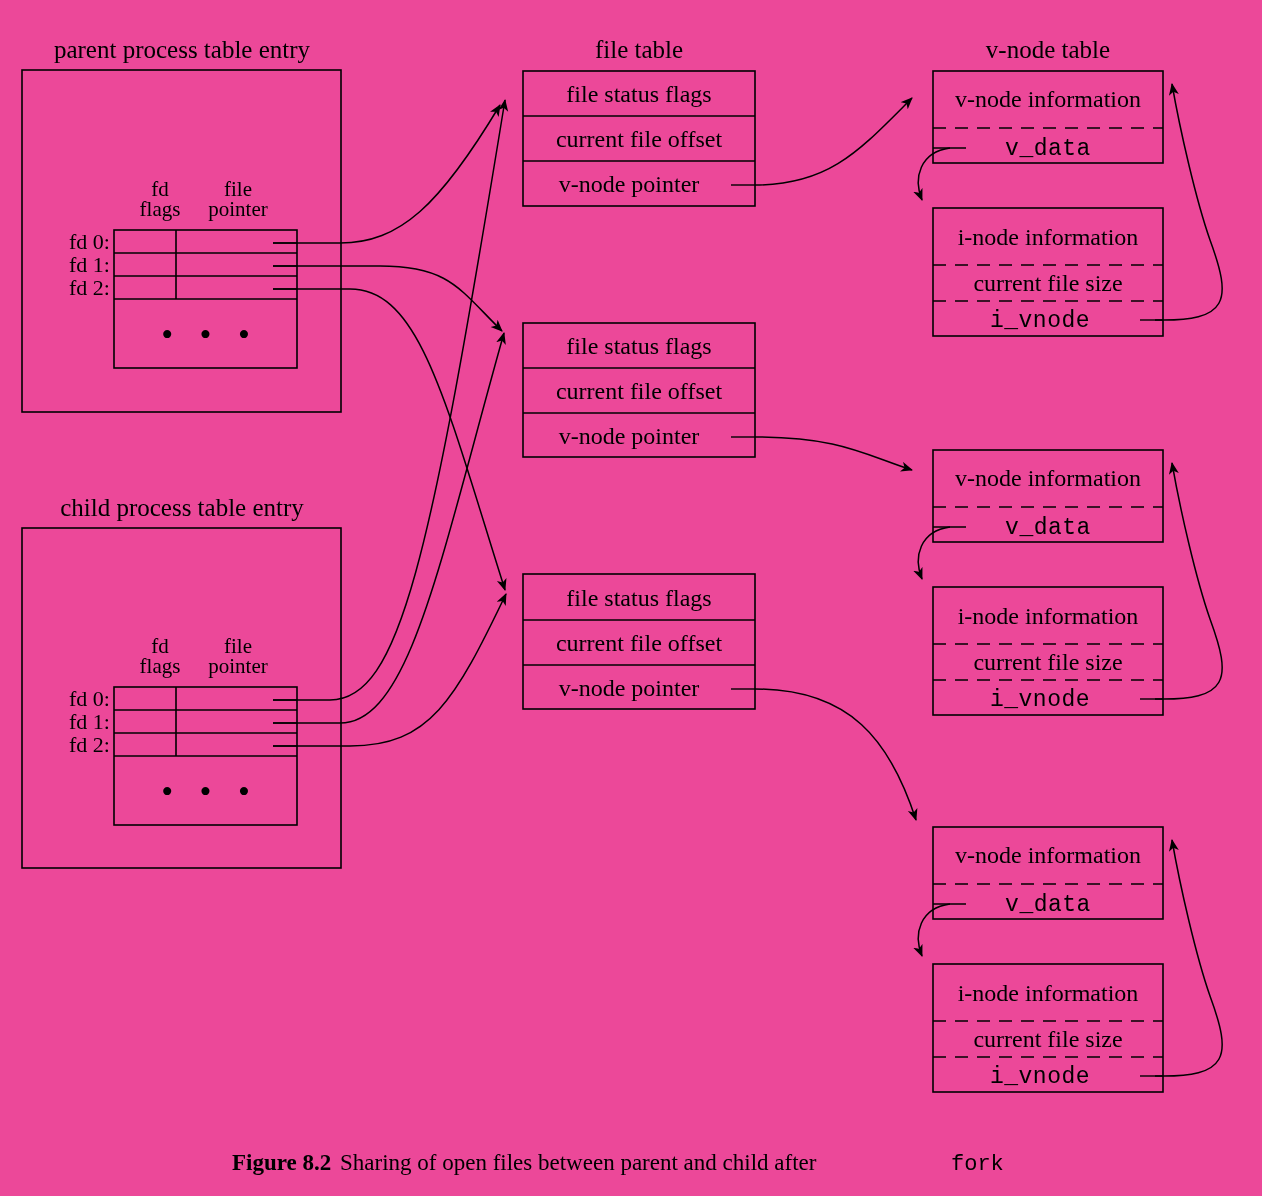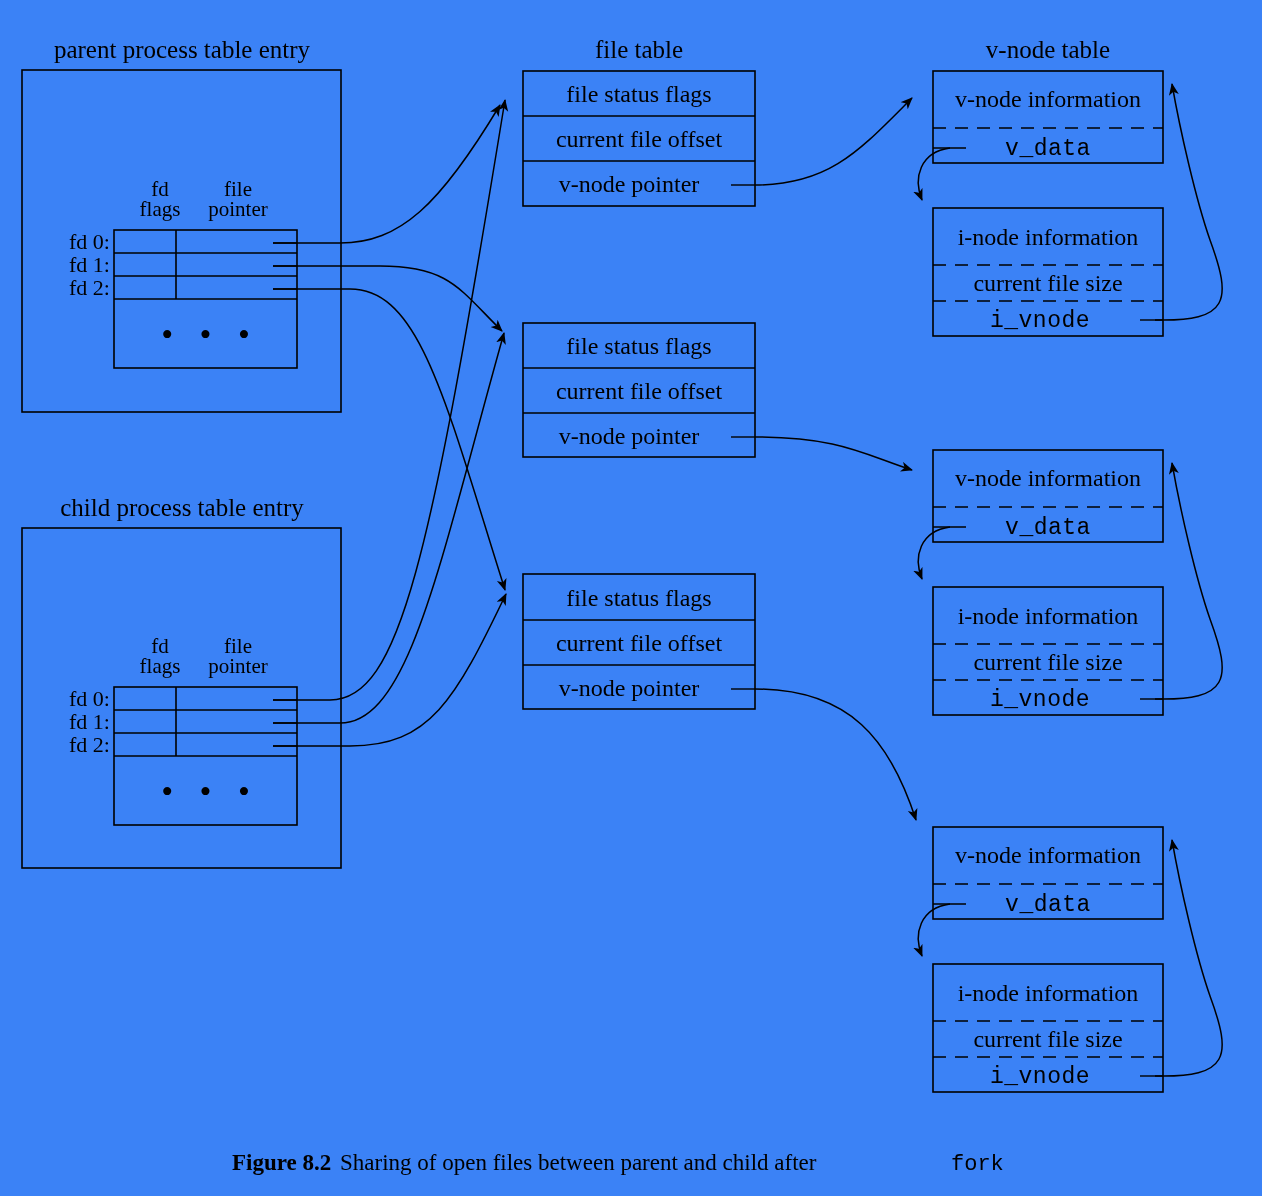--- a/index.html
+++ b/index.html
@@ -4,21 +4,21 @@
 <style>
   html, body {
     margin: 0;
     padding: 0;
     background: #ffffff;
   }
   #page {
     position: relative;
     width: 1262px;
     height: 1196px;
-    background: #3b82f6;
+    background: #ec4899;
     font-family: "Liberation Serif", "DejaVu Serif", serif;
     overflow: hidden;
   }
   svg.diagram {
     position: absolute;
     top: 0;
     left: 0;
     width: 1262px;
     height: 1196px;
   }

